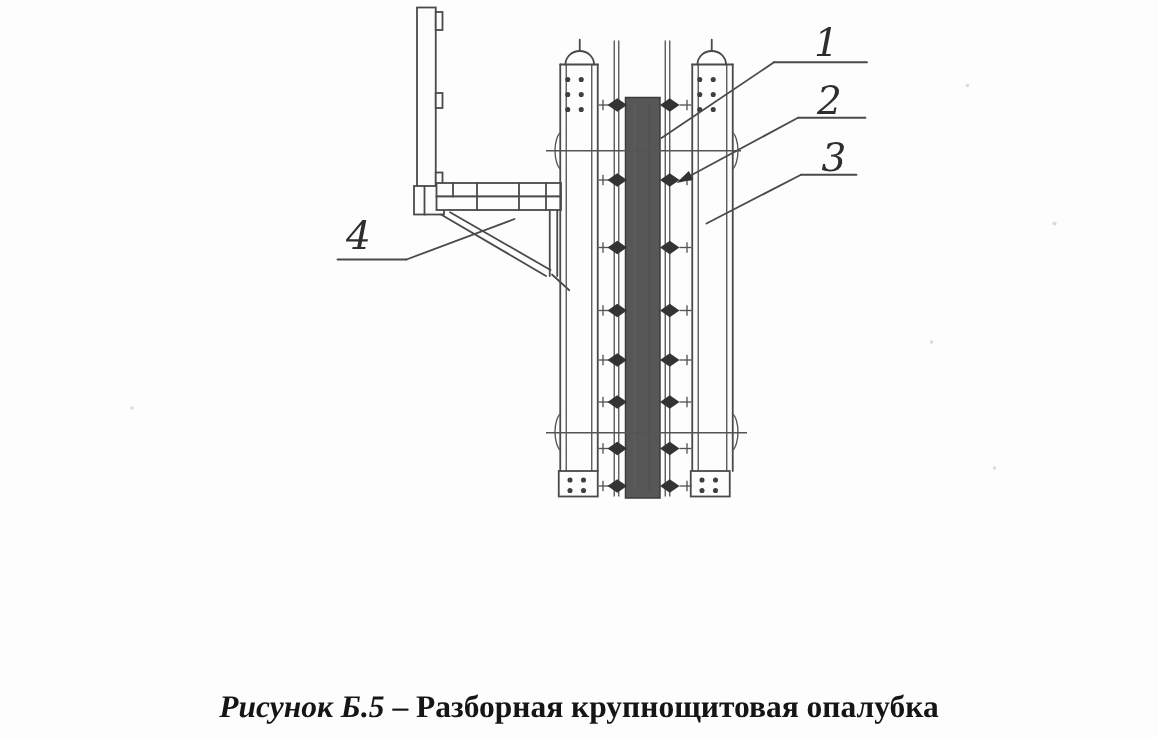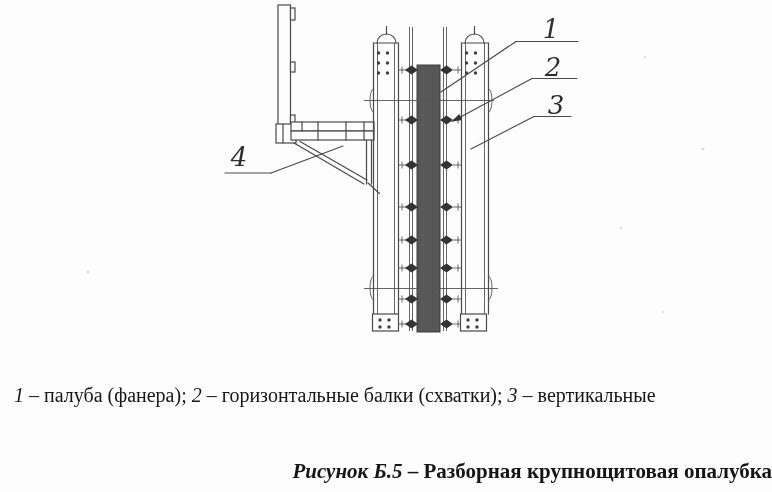--- a/index.html
+++ b/index.html
@@ -18,21 +18,21 @@
     font-family:"DejaVu Serif", serif; font-style:italic;
     font-size:26px; fill:#2e2e2e; text-anchor:middle;
   }
   .caption {
     position:absolute; left:14px; top:382px; width:750px;
     font-size:20px; line-height:26px;
   }
   .caption .cap-line { white-space:nowrap; }
   .caption .num { font-style:italic; }
   .figtitle {
-    position:absolute; left:0; top:459px; width:772px; text-align:right;
+    position:absolute; left:0; top:459px; width:772px; text-align:center;
     font-size:21px; font-weight:bold; white-space:nowrap;
   }
   .figtitle .it { font-style:italic; }
 </style>
 </head>
 <body>
 
 <svg class="drawing" width="772" height="378" viewBox="0 0 772 378">
 
   <defs>
@@ -176,20 +176,17 @@
   <g>
     <circle cx="645" cy="57" r="1.2" class="speck"></circle>
     <circle cx="703" cy="149" r="1.4" class="speck"></circle>
     <circle cx="621" cy="228" r="1.2" class="speck"></circle>
     <circle cx="663" cy="312" r="1.1" class="speck"></circle>
     <circle cx="88" cy="272" r="1.2" class="speck"></circle>
   </g>
 </svg>
 
 <div class="caption">
-  <div class="cap-line">
-    <span class="num">1</span><span> – палуба (фанера); </span><span class="num">2</span><span> – горизонтальные балки (схватки); </span><span class="num">3</span><span> – вертикальные</span>
-  </div>
 </div>
 
 <div class="figtitle">
   <span class="it">Рисунок Б.5</span><span> – </span><span>Разборная крупнощитовая опалубка</span>
 </div>
 
 </body></html>

